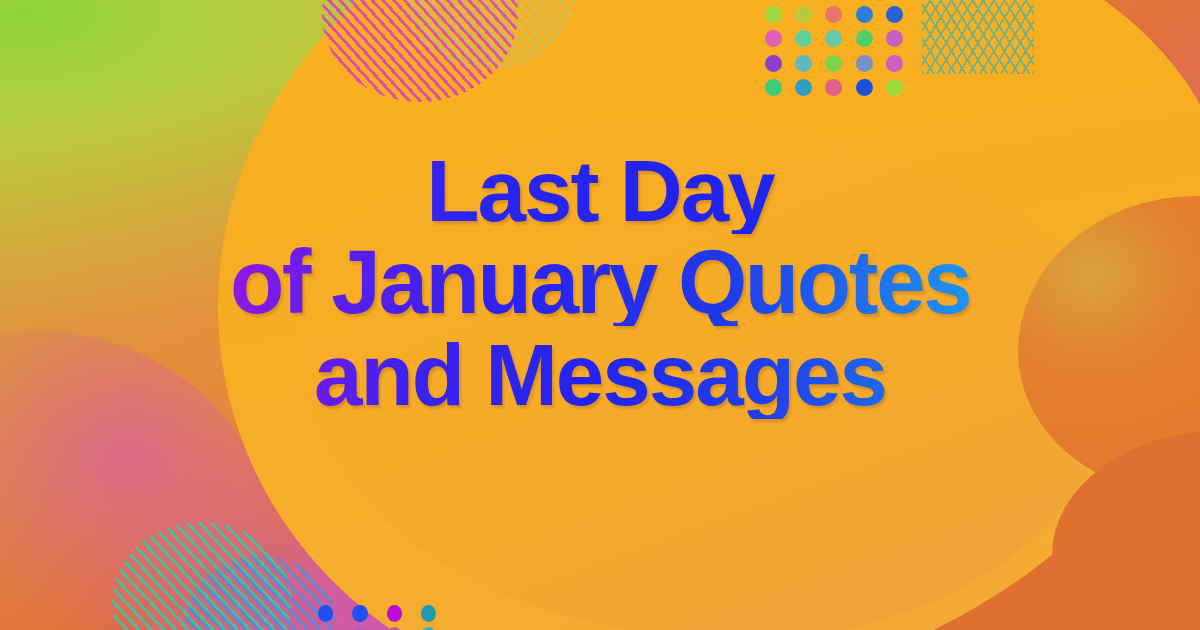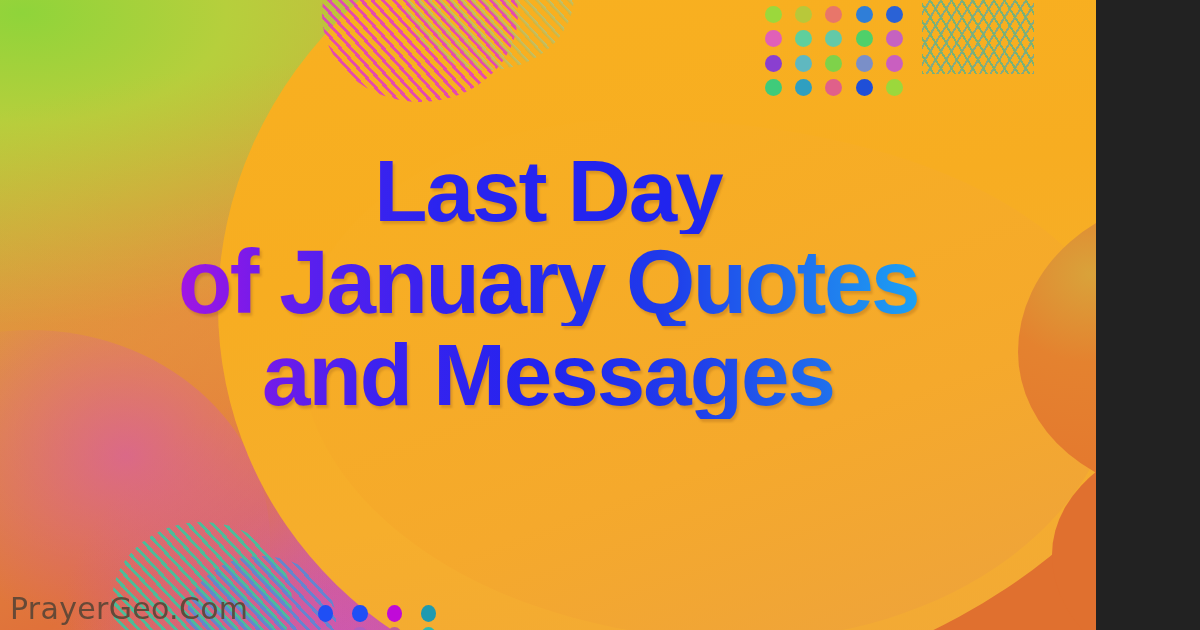--- a/index.html
+++ b/index.html
@@ -1,20 +1,20 @@
 <!DOCTYPE html>
 <html><head>
 <meta charset="utf-8">
 <style>
   html,body{margin:0;padding:0;background:#222;}
   *{box-sizing:border-box;}
 
   #poster{
     position:relative;
-    width:1096px;height:630px;
+    width:1200px;height:630px;
     overflow:hidden;
     font-family:"Liberation Sans", sans-serif;
   }
 
   
   .bg-base{
     position:absolute;inset:0;
     background:
       radial-gradient(120% 95% at 98% 86%, #e0702f 0%, #e0702f 26%, rgba(224,112,47,0) 58%),
       radial-gradient(95% 80% at 72% 100%, #c44fd0 0%, #c853c8 32%, rgba(200,83,200,0) 70%),
@@ -240,15 +240,14 @@
       <i style="background: rgb(192, 95, 154);"></i>
       <i style="background: rgb(47, 184, 176);"></i>
     </div>
 
   <div class="headline">
     <span class="line line-1">Last Day</span>
     <span class="line line-2">of January Quotes</span>
     <span class="line line-3">and Messages</span>
   </div>
 
-  <div class="watermark">PrayerGeo.Com</div>
 
 </div>
 
 </body></html>

